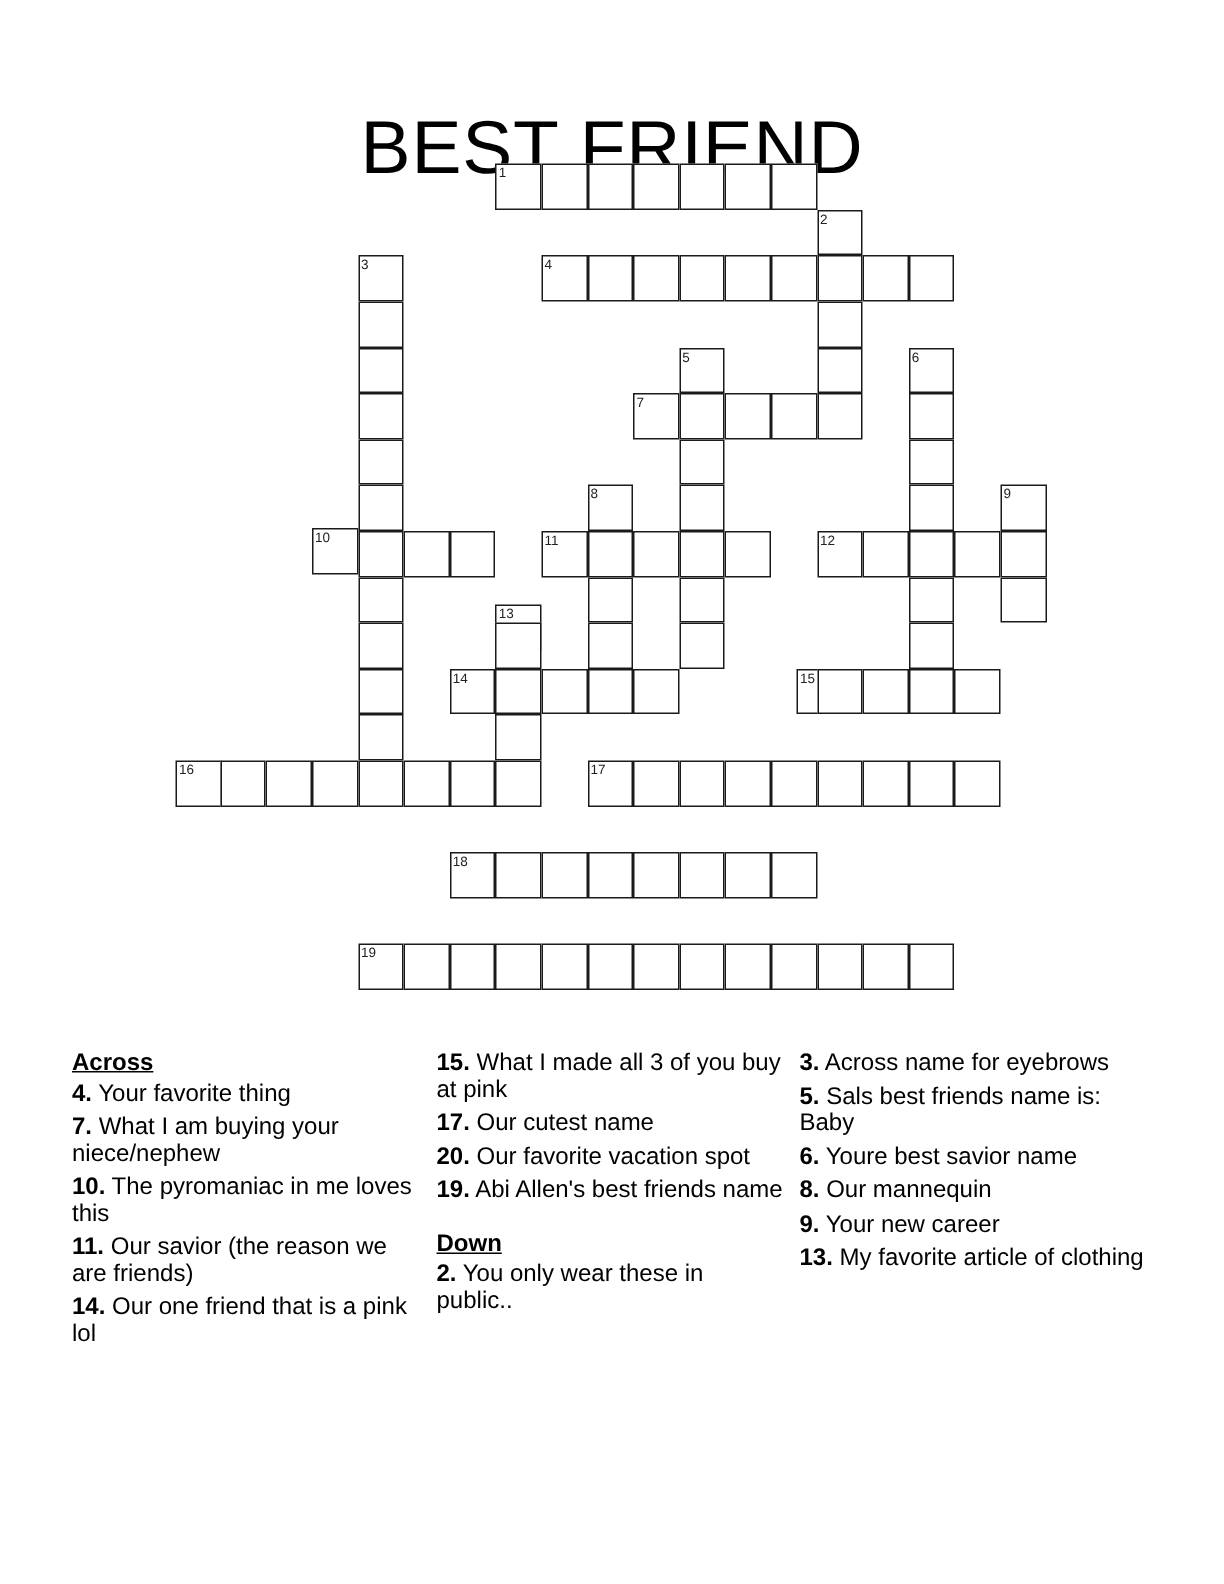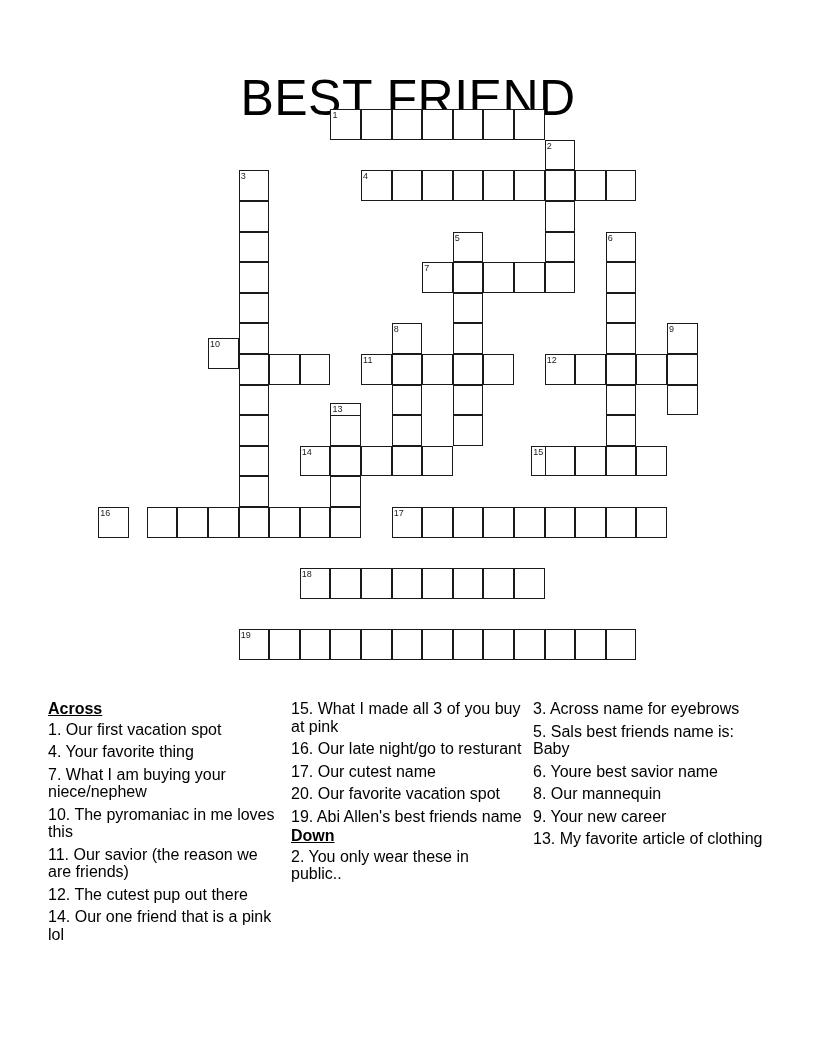--- a/index.html
+++ b/index.html
@@ -8,21 +8,21 @@
   .title { position:absolute; left:0; width:816px; top:34px; text-align:center;
            font-size:50px; line-height:60px; font-weight:normal; letter-spacing:0.5px; }
   .grid { position:absolute; left:0; top:0; width:816px; height:680px; }
   .cell { position:absolute; width:30.6px; height:30.6px; box-sizing:border-box;
           border:1.5px solid #1a1a1a; background:#fff; margin-left:-0.75px; margin-top:-0.75px; }
   .cell .num { position:absolute; left:1px; top:0px; font-size:9px; line-height:10px; color:#222; }
   .clues { position:absolute; top:700px; font-size:16px; line-height:17.5px; }
   .col { position:absolute; width:232px; }
   .heading { font-weight:bold; text-decoration:underline; margin-bottom:3px; }
   .clue { margin-bottom:5px; }
-  .clue b { font-weight:normal; }
+  .clue b { font-weight:bold; }
 </style>
 </head>
 <body>
 
 <h1 class="title">BEST FRIEND</h1>
 
 <div class="grid" id="grid">
     <div class="cell" style="left: 331.2px; top: 110px;">
       <span class="num">1</span>
     </div>
@@ -92,21 +92,21 @@
     </div>
     <div class="cell" style="left: 392.4px; top: 354.8px;"></div>
     <div class="cell" style="left: 392.4px; top: 385.4px;"></div>
     <div class="cell" style="left: 392.4px; top: 416px;"></div>
     <div class="cell" style="left: 392.4px; top: 446.6px;"></div>
     <div class="cell" style="left: 667.8px; top: 324.2px;">
       <span class="num">9</span>
     </div>
     <div class="cell" style="left: 667.8px; top: 354.8px;"></div>
     <div class="cell" style="left: 667.8px; top: 385.4px;"></div>
-    <div class="cell" style="left: 208.8px; top: 339px;">
+    <div class="cell" style="left: 208.8px; top: 353px;">
       <span class="num">10</span>
     </div>
     <div class="cell" style="left: 270px; top: 354.8px;"></div>
     <div class="cell" style="left: 300.6px; top: 354.8px;"></div>
     <div class="cell" style="left: 361.8px; top: 354.8px;">
       <span class="num">11</span>
     </div>
     <div class="cell" style="left: 423px; top: 354.8px;"></div>
     <div class="cell" style="left: 484.2px; top: 354.8px;"></div>
     <div class="cell" style="left: 545.4px; top: 354.8px;">
@@ -125,21 +125,21 @@
       <span class="num">14</span>
     </div>
     <div class="cell" style="left: 361.8px; top: 446.6px;"></div>
     <div class="cell" style="left: 423px; top: 446.6px;"></div>
     <div class="cell" style="left: 532px; top: 446.6px;">
       <span class="num">15</span>
     </div>
     <div class="cell" style="left: 545.4px; top: 446.6px;"></div>
     <div class="cell" style="left: 576px; top: 446.6px;"></div>
     <div class="cell" style="left: 637.2px; top: 446.6px;"></div>
-    <div class="cell" style="left: 99px; top: 507.8px;">
+    <div class="cell" style="left: 118px; top: 507.8px;">
       <span class="num">16</span>
     </div>
     <div class="cell" style="left: 147.6px; top: 507.8px;"></div>
     <div class="cell" style="left: 178.2px; top: 507.8px;"></div>
     <div class="cell" style="left: 208.8px; top: 507.8px;"></div>
     <div class="cell" style="left: 270px; top: 507.8px;"></div>
     <div class="cell" style="left: 300.6px; top: 507.8px;"></div>
     <div class="cell" style="left: 392.4px; top: 507.8px;">
       <span class="num">17</span>
     </div>
@@ -174,34 +174,31 @@
     <div class="cell" style="left: 484.2px; top: 630.2px;"></div>
     <div class="cell" style="left: 514.8px; top: 630.2px;"></div>
     <div class="cell" style="left: 545.4px; top: 630.2px;"></div>
     <div class="cell" style="left: 576px; top: 630.2px;"></div>
     <div class="cell" style="left: 606.6px; top: 630.2px;"></div>
   </div>
 
 <div class="clues">
   <div class="col" style="left:48px;">
     <div class="heading">Across</div>
-    <div class="clue"><b>1.</b> <span>Our first vacation spot</span></div>
     <div class="clue"><b>4.</b> <span>Your favorite thing</span></div>
     <div class="clue"><b>7.</b> <span>What I am buying your niece/nephew</span></div>
     <div class="clue"><b>10.</b> <span>The pyromaniac in me loves this</span></div>
     <div class="clue"><b>11.</b> <span>Our savior (the reason we are friends)</span></div>
-    <div class="clue"><b>12.</b> <span>The cutest pup out there</span></div>
     <div class="clue"><b>14.</b> <span>Our one friend that is a pink lol</span></div>
   </div>
   <div class="col" style="left:291px;">
     <div class="clue"><b>15.</b> <span>What I made all 3 of you buy at pink</span></div>
-    <div class="clue"><b>16.</b> <span>Our late night/go to resturant</span></div>
     <div class="clue"><b>17.</b> <span>Our cutest name</span></div>
     <div class="clue"><b>20.</b> <span>Our favorite vacation spot</span></div>
-    <div class="clue" style="margin-bottom:2px;"><b>19.</b> <span>Abi Allen's best friends name</span></div>
+    <div class="clue" style="margin-bottom:18px;"><b>19.</b> <span>Abi Allen's best friends name</span></div>
     <div class="heading">Down</div>
     <div class="clue"><b>2.</b> <span>You only wear these in public..</span></div>
   </div>
   <div class="col" style="left:533px;">
     <div class="clue"><b>3.</b> <span>Across name for eyebrows</span></div>
     <div class="clue"><b>5.</b> <span>Sals best friends name is: Baby</span></div>
     <div class="clue"><b>6.</b> <span>Youre best savior name</span></div>
     <div class="clue"><b>8.</b> <span>Our mannequin</span></div>
     <div class="clue"><b>9.</b> <span>Your new career</span></div>
     <div class="clue"><b>13.</b> <span>My favorite article of clothing</span></div>

